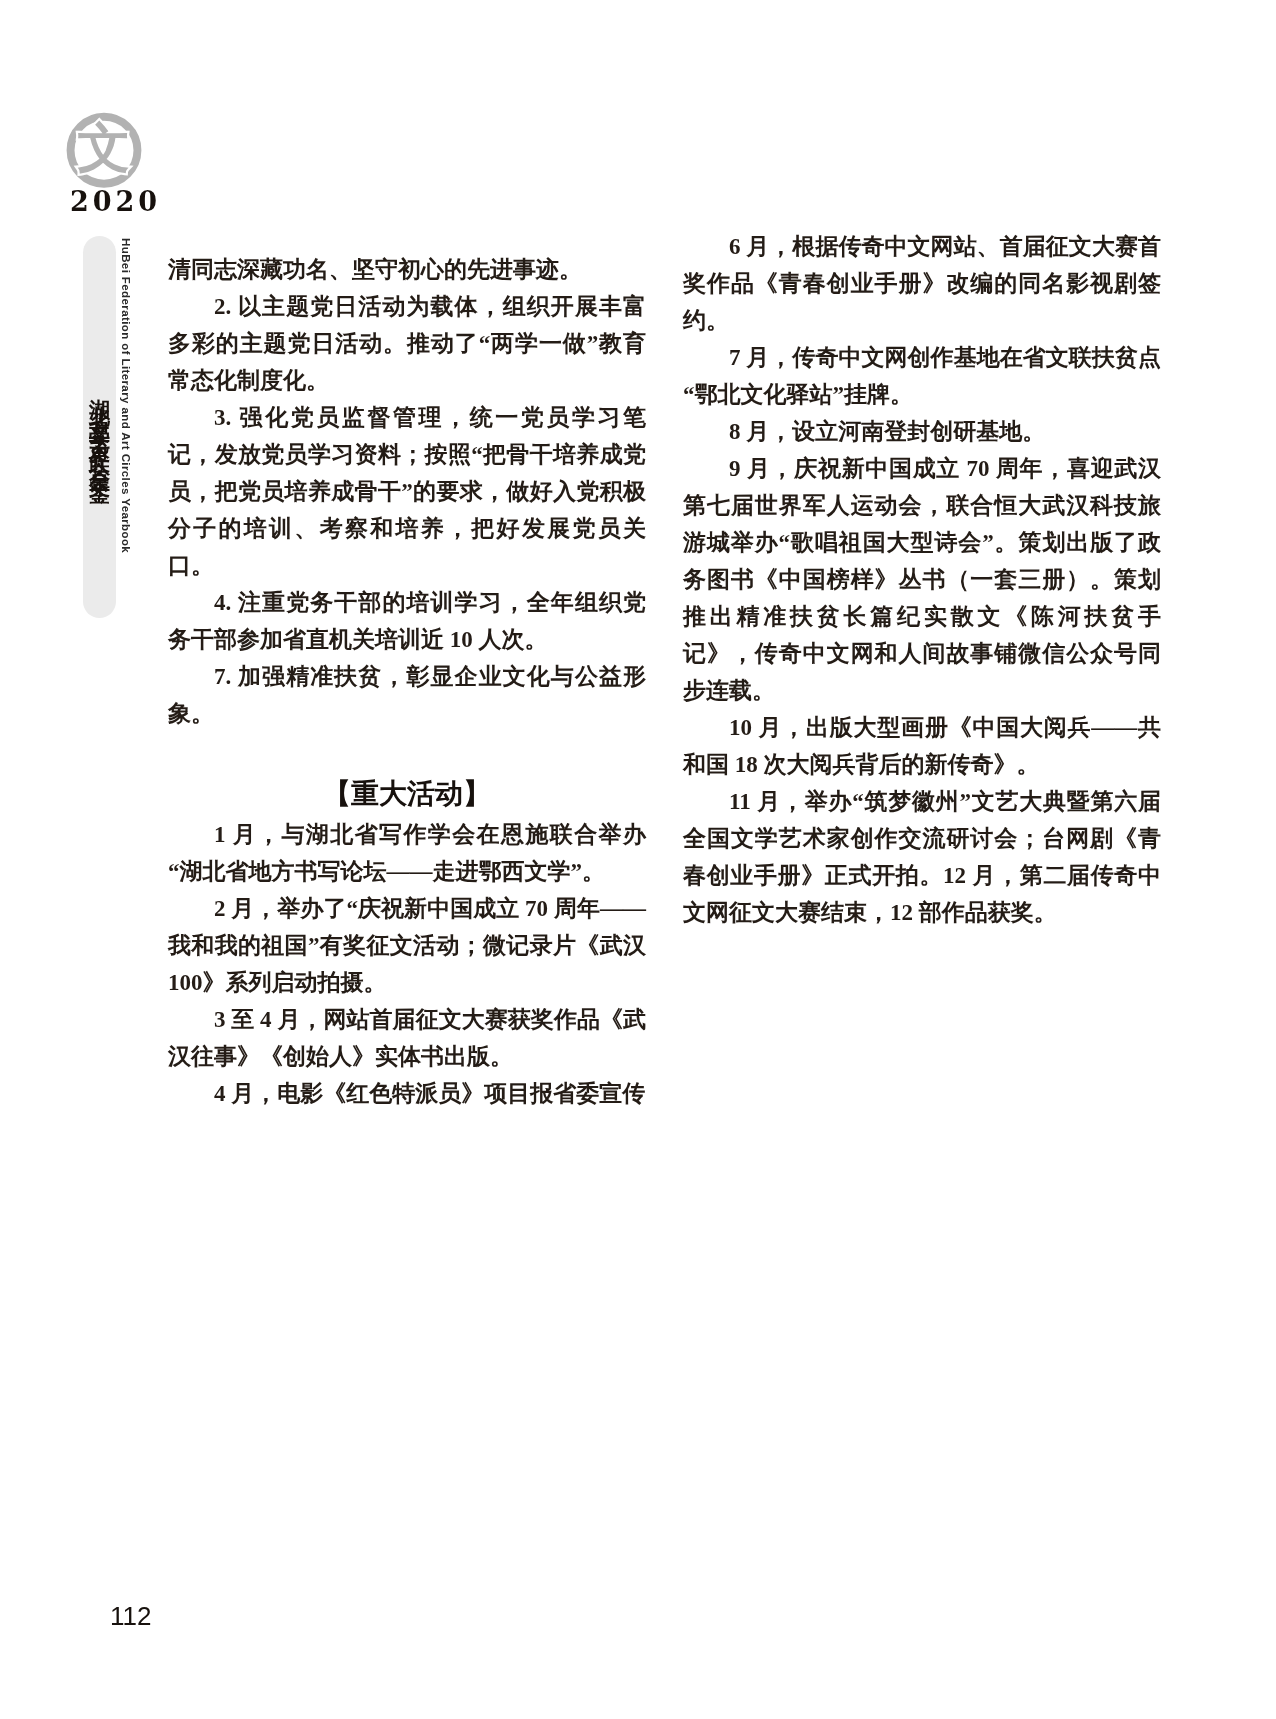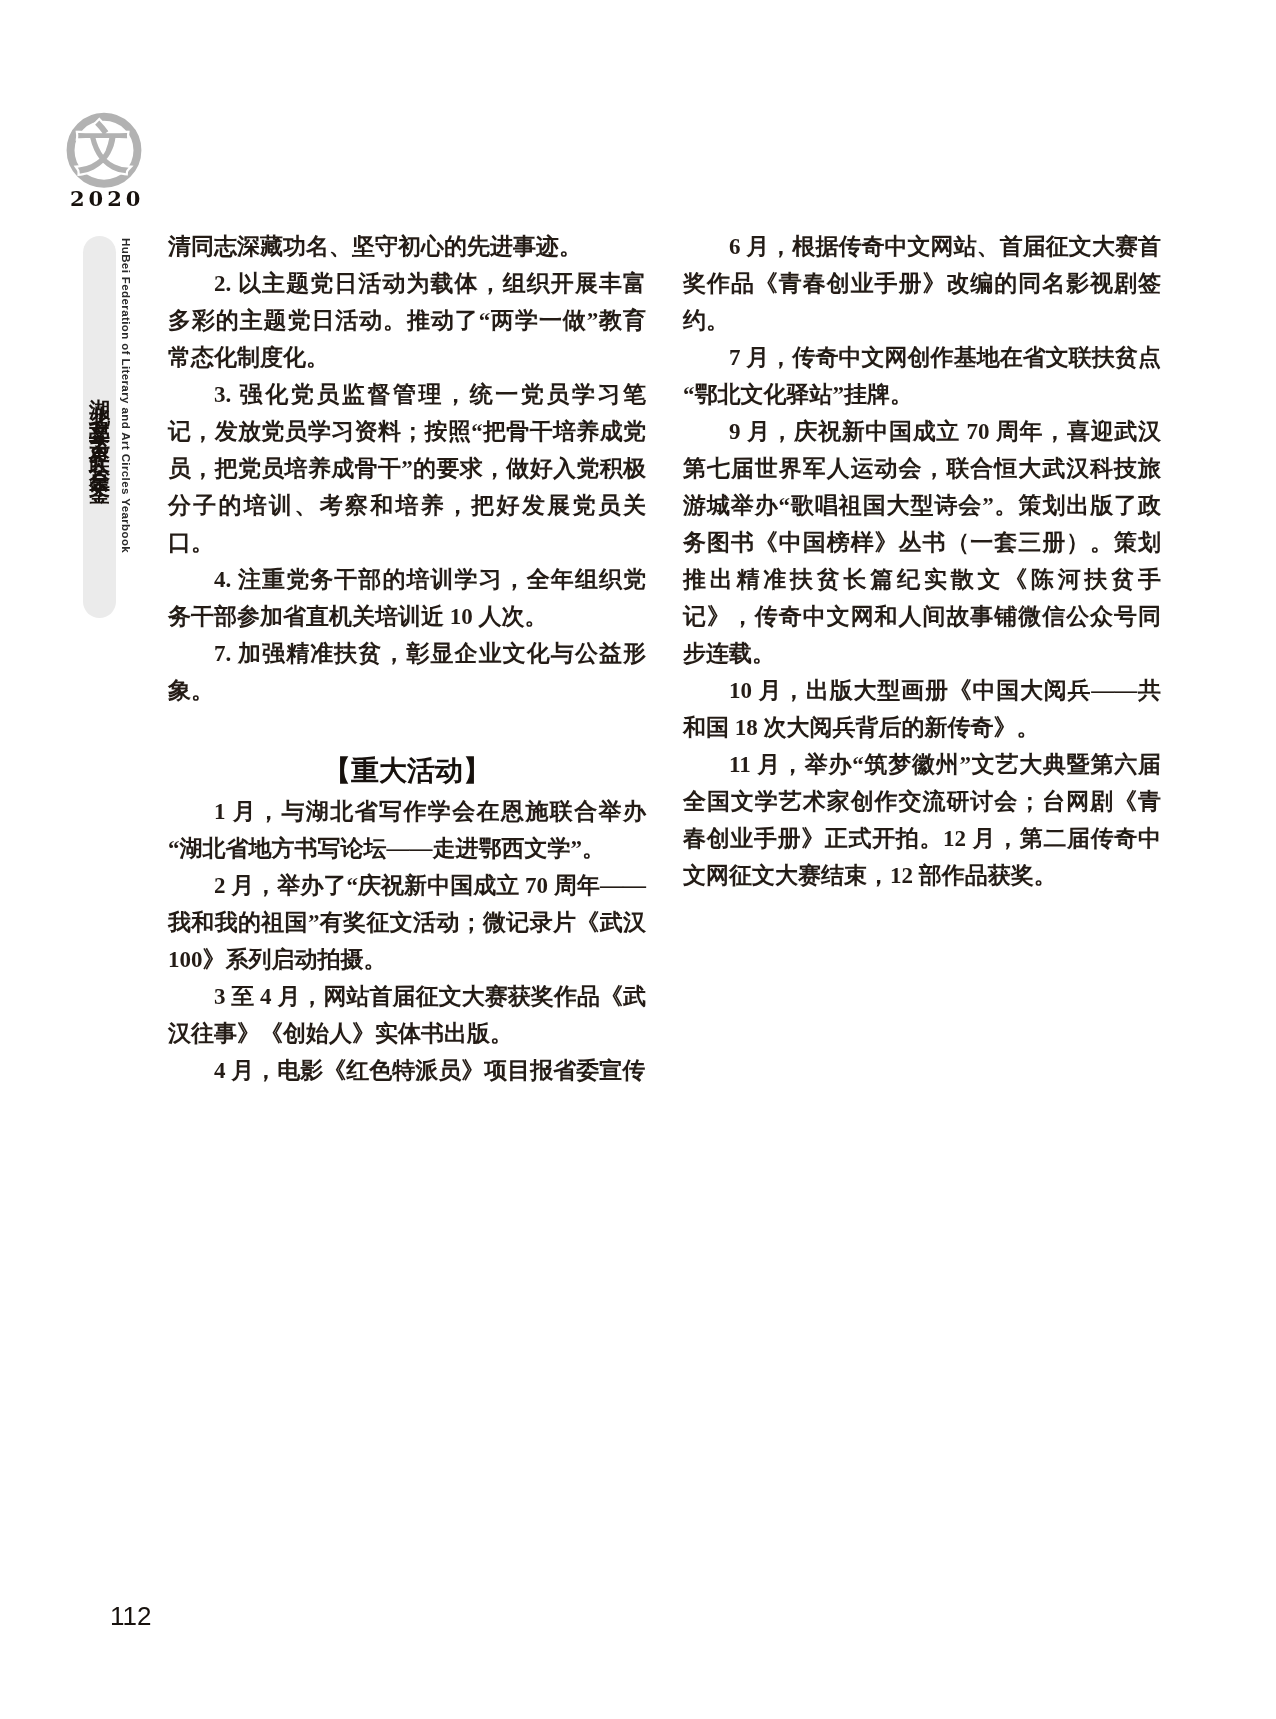--- a/index.html
+++ b/index.html
@@ -12,21 +12,21 @@
     font-family:"Liberation Serif",serif;
     color:#241c16;
   }
   
   .logo{
     position:absolute;left:58px;top:108px;width:92px;height:88px;
   }
   .year{
     position:absolute;left:70px;top:186px;width:80px;
     font-family:"DejaVu Serif",serif;
-    font-weight:bold;font-size:21px;letter-spacing:4px;
+    font-weight:bold;font-size:27px;letter-spacing:4px;
     color:#17110d;
   }
   
   .sidebar-cn{
     position:absolute;left:83px;top:236px;
     height:370px;width:33px;
     background:#ebebeb;border-radius:17px;
     writing-mode:vertical-rl;
     font-size:21px;font-weight:bold;
     letter-spacing:7px;
@@ -45,21 +45,21 @@
     white-space:nowrap;
   }
   
   .col{
     position:absolute;top:228px;width:478px;
     font-size:23px;line-height:37px;
     font-weight:bold;
     text-align:justify;
     color:#241c16;
   }
-  .col-left{left:168px;}
+  .col-left{left:168px;margin-top:23px;}
   .col-right{left:683px;}
   .col p{margin:0;text-indent:2em;}
   .col p.cont{text-indent:0;}
   .section-heading{
     font-family:"Liberation Sans",sans-serif;
     font-weight:bold;
     font-size:28px;line-height:32px;
     margin:46px 0 6px 0;
     text-indent:0;
     color:#17110d;
@@ -98,20 +98,21 @@
     <h2 class="section-heading">【重大活动】</h2>
     <p>1 月，与湖北省写作学会在恩施联合举办“湖北省地方书写论坛——走进鄂西文学”。</p>
     <p>2 月，举办了“庆祝新中国成立 70 周年——我和我的祖国”有奖征文活动；微记录片《武汉 100》系列启动拍摄。</p>
     <p>3 至 4 月，网站首届征文大赛获奖作品《武汉往事》《创始人》实体书出版。</p>
     <p>4 月，电影《红色特派员》项目报省委宣传</p>
   </div>
 
   <div class="col col-right">
     <p>6 月，根据传奇中文网站、首届征文大赛首奖作品《青春创业手册》改编的同名影视剧签约。</p>
     <p>7 月，传奇中文网创作基地在省文联扶贫点“鄂北文化驿站”挂牌。</p>
+    <p>8 月，设立河南登封创研基地。</p>
     <p>9 月，庆祝新中国成立 70 周年，喜迎武汉第七届世界军人运动会，联合恒大武汉科技旅游城举办“歌唱祖国大型诗会”。策划出版了政务图书《中国榜样》丛书（一套三册）。策划推出精准扶贫长篇纪实散文《陈河扶贫手记》，传奇中文网和人间故事铺微信公众号同步连载。</p>
     <p>10 月，出版大型画册《中国大阅兵——共和国 18 次大阅兵背后的新传奇》。</p>
     <p>11 月，举办“筑梦徽州”文艺大典暨第六届全国文学艺术家创作交流研讨会；台网剧《青春创业手册》正式开拍。12 月，第二届传奇中文网征文大赛结束，12 部作品获奖。</p>
   </div>
 
   <div class="page-number">112</div>
 
 </div>
 
 </body></html>

